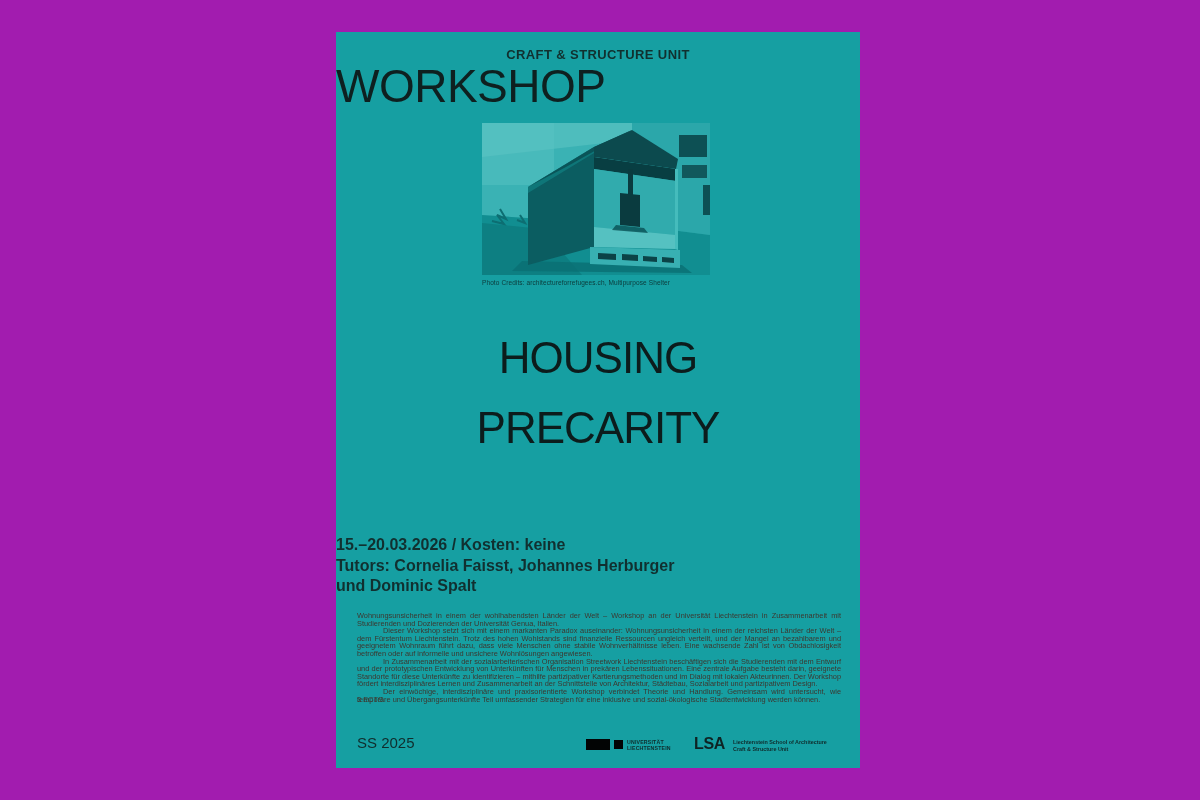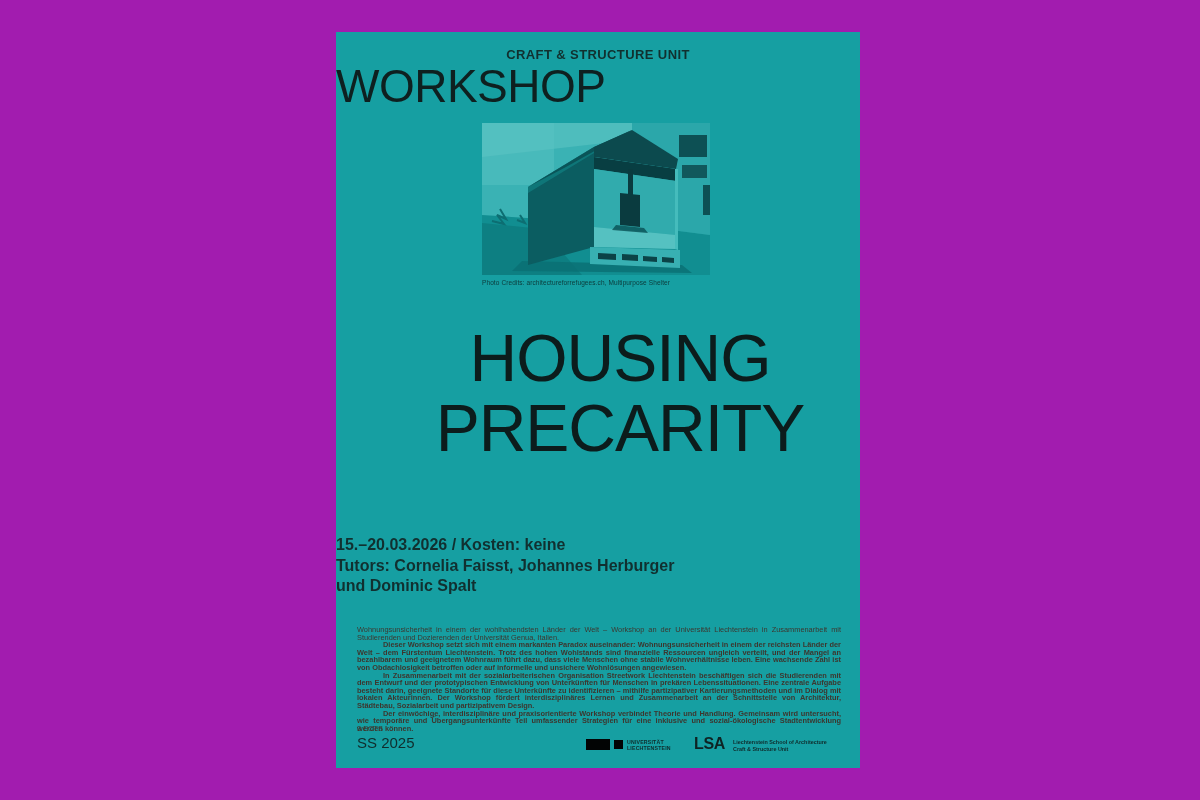--- a/index.html
+++ b/index.html
@@ -20,35 +20,34 @@
     font-size:46px; font-weight:400; letter-spacing:-0.5px; color:#0e2020;
   }
   .photo { position:absolute; left:146px; top:91px; width:228px; height:152px; }
   .photo svg { width:100%; height:100%; display:block; }
   .photo-caption {
     position:absolute; left:146px; top:247px; width:260px;
     font-size:6.5px; letter-spacing:0.1px; color:#0d3a3a;
   }
   .title-block {
     position:absolute; top:291px; left:0; width:100%; text-align:center;
-    font-size:66px; line-height:70px; font-weight:400; letter-spacing:-1px;
+    font-size:44px; line-height:70px; font-weight:400; letter-spacing:-1px;
     color:#0c1c1c;
-    padding-left:22px;
   }
   .details-block {
     position:absolute; top:503px; left:0; width:100%; 
     font-size:16px; line-height:20.5px; font-weight:700; color:#113030;
   }
   .body-text {
-    position:absolute; left:21px; top:594px; width:484px;
+    position:absolute; left:21px; top:580px; width:484px;
     font-size:7.4px; line-height:7.6px; text-align:justify;
     color:#3d372f;
   }
   .body-text p { margin:0; }
-  .body-text p.indent { text-indent:26px;font-weight:bold; }
+  .body-text p.indent { text-indent:26px; }
   .ects-line { text-align:left; margin-top:-7.6px; color:#3d372f; }
   .semester-label {
     position:absolute; left:21px; top:702px;
     font-size:15px; font-weight:400; color:#102d2d;
   }
   .uni-logo { position:absolute; left:250px; top:707px; display:flex; align-items:flex-start; }
   .uni-logo-rect { width:24px; height:11px; background:#020404; }
   .uni-logo-square { width:9px; height:9px; background:#020404; margin-left:4px; margin-top:1px; }
   .uni-logo-text {
     margin-left:4px; font-size:5.2px; line-height:6px; font-weight:700;

